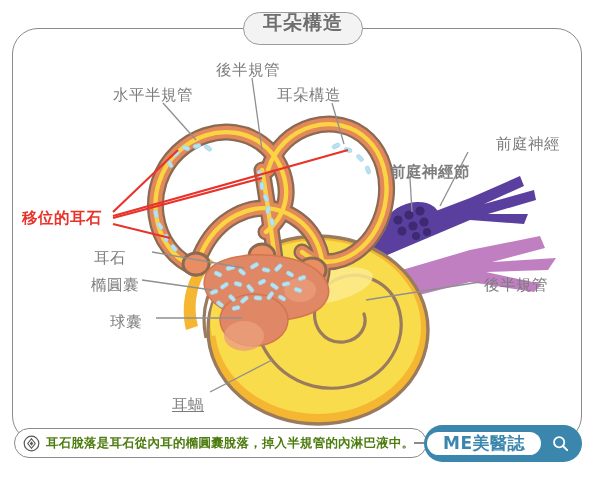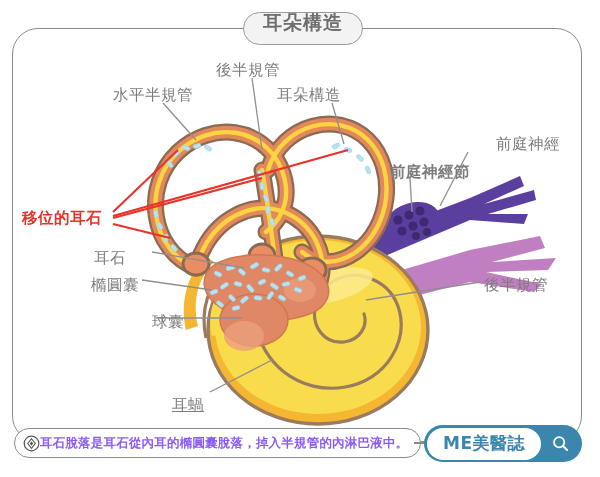--- a/index.html
+++ b/index.html
@@ -66,21 +66,22 @@
     position: absolute;
     left: 14px; top: 428px;
     height: 30px;
     padding: 0 12px 0 8px;
     border: 1.6px solid #8b8b8b;
     border-radius: 16px;
     background: #ffffff;
     box-sizing: border-box;
     display: flex;
     align-items: center;
-    color: #8b5cf6;
+    gap: 6px;
+    color: #4d7c0f;
     font-size: 12.5px;
     font-weight: bold;
     letter-spacing: 0.2px;
   }
   .footer-dash {
     position: absolute;
     left: 414px; top: 442px;
     width: 12px; height: 2px;
     background: #8b8b8b;
   }
@@ -90,21 +91,21 @@
     width: 158px; height: 37px;
     border-radius: 19px;
     background: #3a86ad;
     box-sizing: border-box;
     display: flex;
     align-items: center;
     padding: 3px;
   }
   .logo-text {
     flex: 1;
-    height: 32px;
+    height: 23px;
     background: #ffffff;
     border-radius: 16px;
     display: flex;
     align-items: center;
     justify-content: center;
     color: #3a86ad;
     font-size: 17px;
     font-weight: bold;
     letter-spacing: 0.5px;
   }
@@ -287,21 +288,21 @@
   </svg>
 
   <div class="label" style="left:216px; top:60px;">後半規管</div>
   <div class="label" style="left:113px; top:85px;">水平半規管</div>
   <div class="label" style="left:277px; top:85px;">耳朵構造</div>
   <div class="label" style="left:390px; top:162px;font-weight:bold;">前庭神經節</div>
   <div class="label red" style="left:22px; top:208px;">移位的耳石</div>
   <div class="label" style="left:496px; top:134px;">前庭神經</div>
   <div class="label" style="left:94px; top:248px;">耳石</div>
   <div class="label" style="left:91px;  top:275px;">橢圓囊</div>
-  <div class="label" style="left:110px; top:312px;margin-left:42px;">球囊</div>
+  <div class="label" style="left:110px; top:312px;">球囊</div>
   <div class="label" style="left:484px; top:275px;">後半規管</div>
   <div class="label" style="left:172px; top:395px;text-decoration:underline;">耳蝸</div>
 
   <div class="footer-pill">
     <svg width="17" height="17" viewBox="0 0 20 20">
       <circle cx="10" cy="10" r="8.6" fill="none" stroke="#585858" stroke-width="1.4"></circle>
       <path d="M10 4.4 L14.4 10 L10 15.6 L5.6 10 Z" fill="none" stroke="#585858" stroke-width="1.3"></path>
       <path d="M10 7.4 L12 10 L10 12.6 L8 10 Z" fill="#585858"></path>
     </svg>
     <span>耳石脫落是耳石從內耳的橢圓囊脫落，掉入半規管的內淋巴液中。</span>

